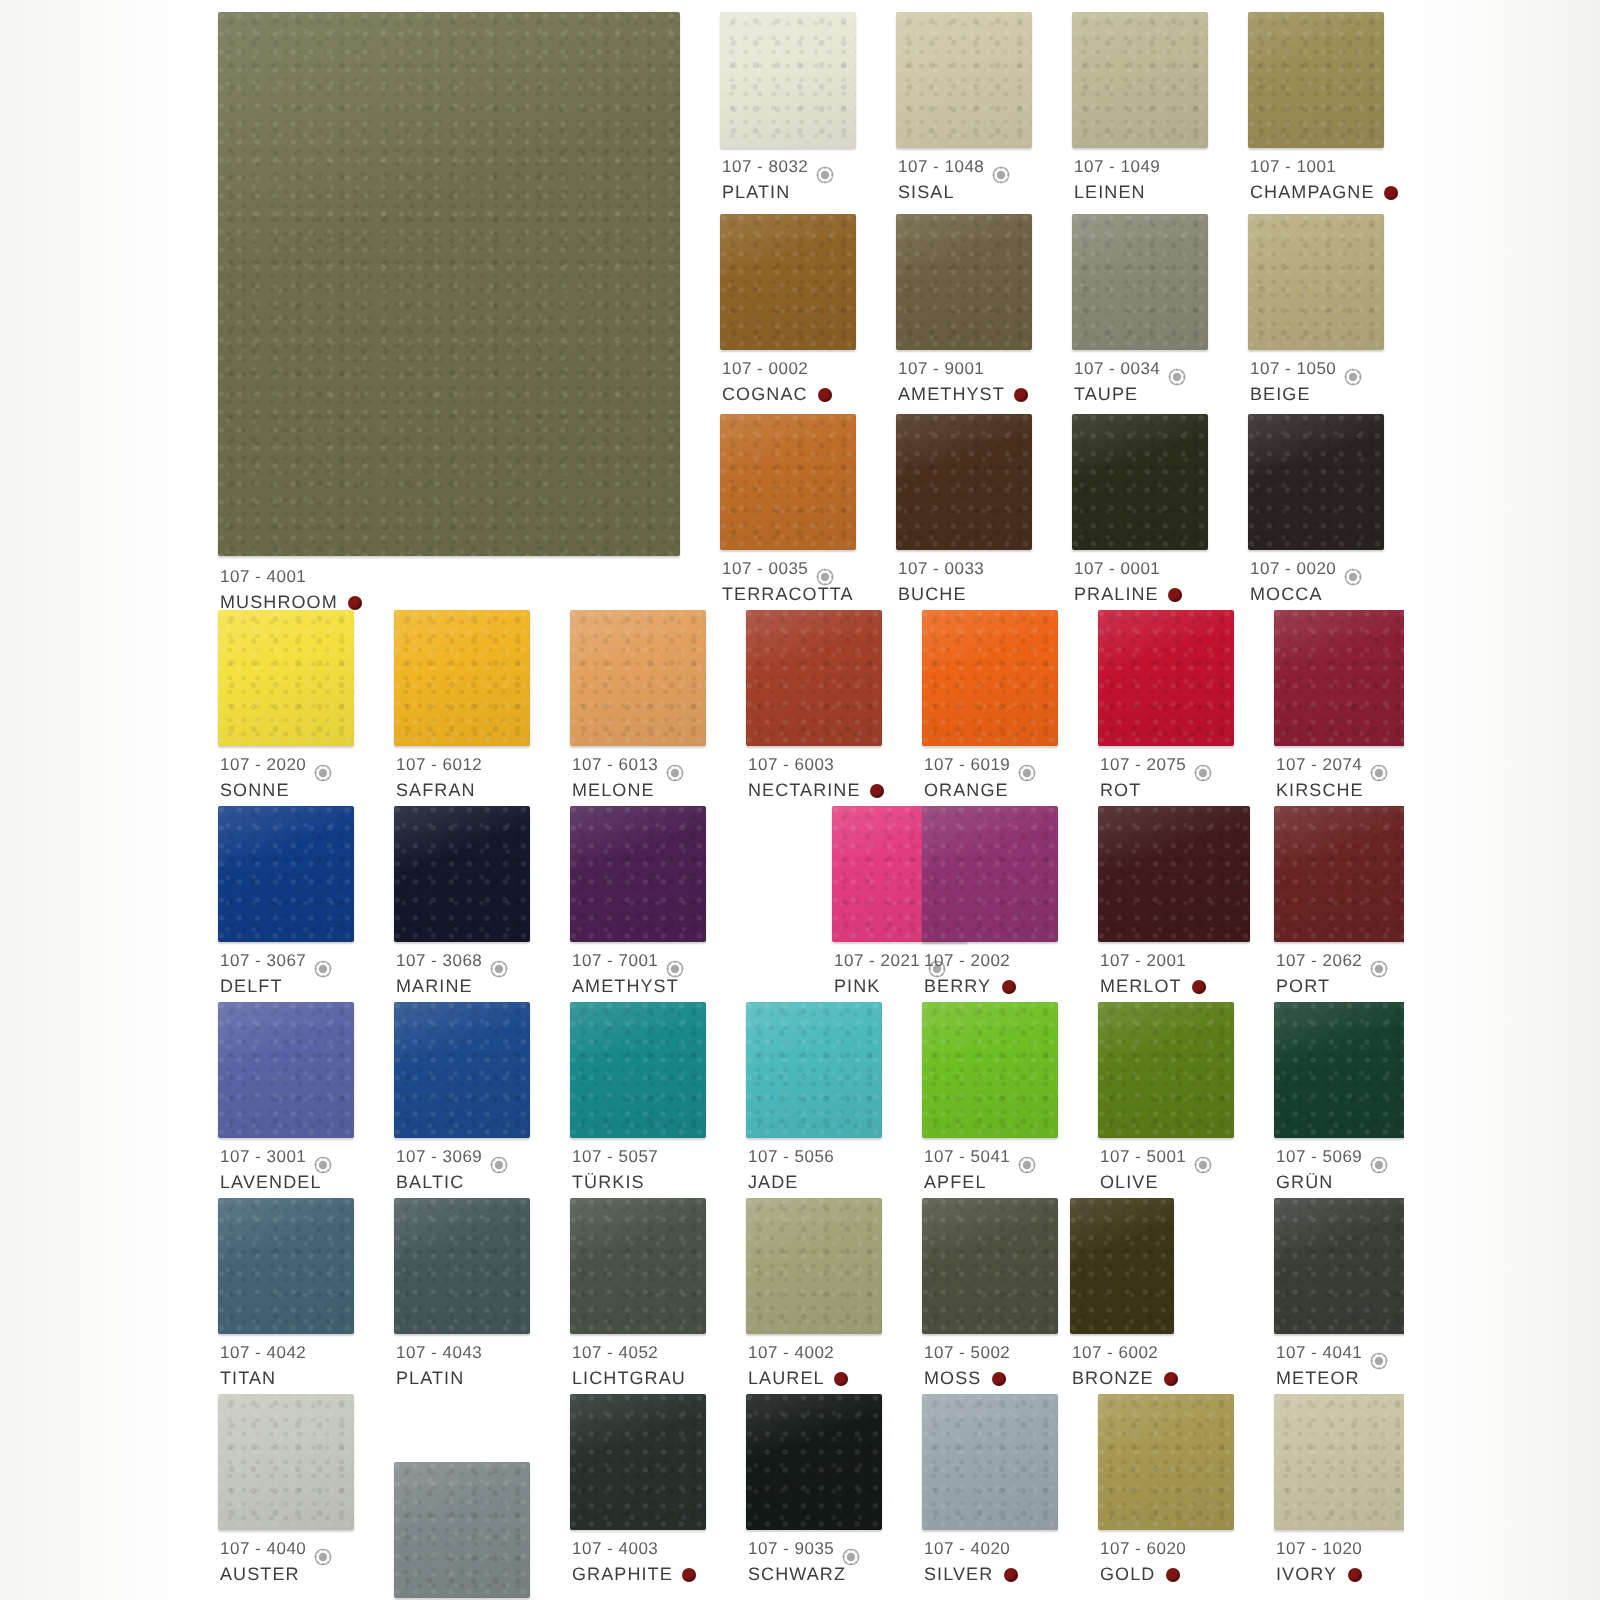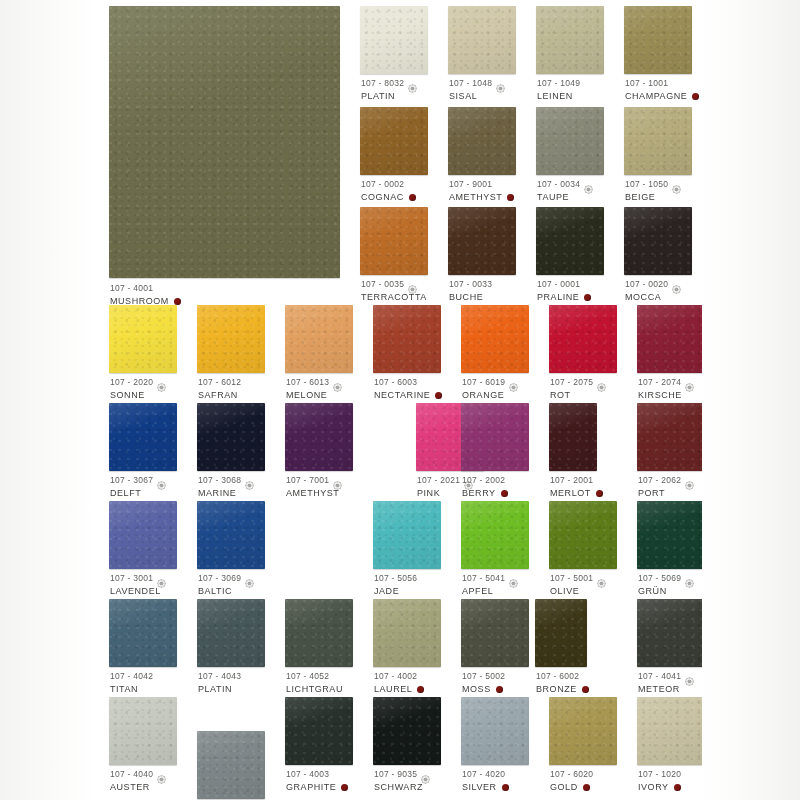--- a/index.html
+++ b/index.html
@@ -637,21 +637,21 @@
         <div class="meta">
           <div class="code-line">
             <span class="code">107 - 2002</span>
           </div>
           <div class="name-line">
             <span class="name">BERRY</span>
             <span class="dot" style="background: rgb(125, 21, 18);"></span>
           </div>
         </div>
       </div>
-      <div class="cell" style="left: 549px; top: 403px; width: 48px;">
+      <div class="cell" style="left: 549px; top: 403px; width: 76px;">
         <div class="chip" style="height: 68px; background: rgb(65, 26, 28);"></div>
         <div class="meta">
           <div class="code-line">
             <span class="code">107 - 2001</span>
           </div>
           <div class="name-line">
             <span class="name">MERLOT</span>
             <span class="dot" style="background: rgb(125, 21, 18);"></span>
           </div>
         </div>
@@ -724,20 +724,31 @@
                   <line x1="16.7" y1="3.3" x2="15" y2="5"></line>
                   <line x1="5" y1="15" x2="3.3" y2="16.7"></line>
                 </g>
               </svg></span>
           </div>
           <div class="name-line">
             <span class="name">BALTIC</span>
           </div>
         </div>
       </div>
+      <div class="cell" style="left: 285px; top: 501px; width: 68px;">
+        <div class="chip" style="height: 68px; background: rgb(24, 136, 138);"></div>
+        <div class="meta">
+          <div class="code-line">
+            <span class="code">107 - 5057</span>
+          </div>
+          <div class="name-line">
+            <span class="name">TÜRKIS</span>
+          </div>
+        </div>
+      </div>
       <div class="cell" style="left: 373px; top: 501px; width: 68px;">
         <div class="chip" style="height: 68px; background: rgb(76, 185, 188);"></div>
         <div class="meta">
           <div class="code-line">
             <span class="code">107 - 5056</span>
           </div>
           <div class="name-line">
             <span class="name">JADE</span>
           </div>
         </div>

